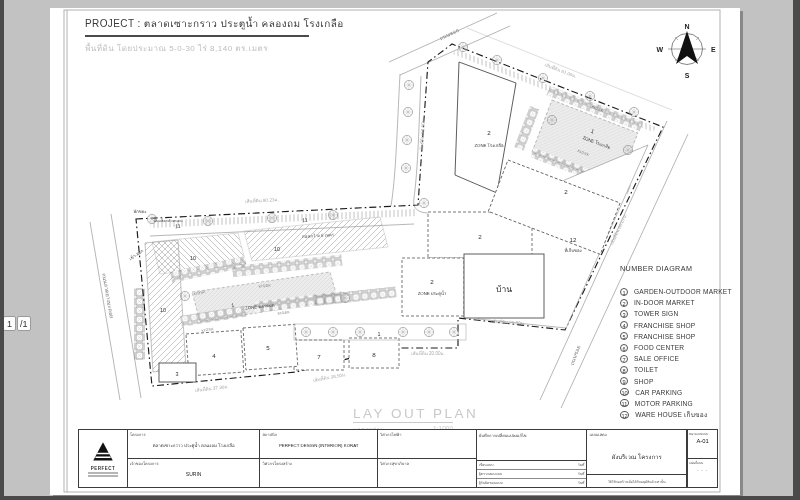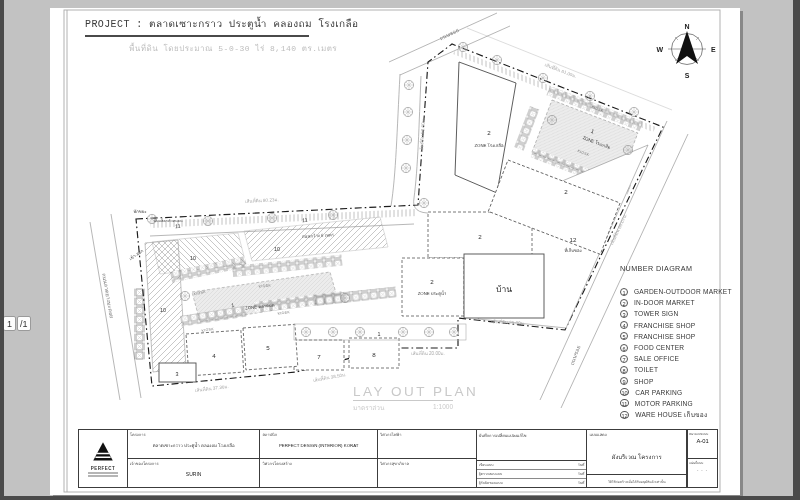--- a/index.html
+++ b/index.html
@@ -26,37 +26,37 @@
   .dim{font-size:4.6px;fill:#a9a9a9;}
   .num{font-size:6.2px;fill:#333;}
   .num-s{font-size:5.4px;fill:#333;}
   .zl{font-size:4.3px;fill:#333;}
   .kl{font-size:3.6px;fill:#777;letter-spacing:.3px;}
   .rd{font-size:5.4px;fill:#7d7d7d;}
   .sm{font-size:4.3px;fill:#444;}
   .house{font-size:8.5px;fill:#222;}
   .cmp{font-size:7px;font-weight:bold;fill:#222;}
 
-  #header{position:absolute;left:85px;top:16px;color:#3a3a3a;font-family:Liberation Mono, monospace;}
+  #header{position:absolute;left:85px;top:16px;color:#3a3a3a;}
   .hline{font-size:10px;letter-spacing:.4px;white-space:nowrap;}
   .hline b{font-weight:normal;}
   #header-rule{width:224px;height:2px;background:#4a4a4a;margin-top:4px;}
-  #area-note{margin-top:5px;font-size:8px;color:#bdbdbd;letter-spacing:.5px;white-space:nowrap;margin-left:44px;}
+  #area-note{margin-top:5px;font-size:8px;color:#bdbdbd;letter-spacing:.5px;white-space:nowrap;}
 
   #legend{position:absolute;left:620px;top:264px;width:120px;color:#333;}
   #legend-title{font-size:7.2px;letter-spacing:.4px;margin-bottom:13px;}
   .lg-item{display:flex;align-items:center;height:11.2px;white-space:nowrap;}
   .lg-num{display:inline-block;min-width:8px;height:8px;line-height:8px;border:1px solid #555;
           border-radius:50%;font-size:5.6px;text-align:center;margin-right:6px;padding:0 .5px;
           color:#333;flex:0 0 auto;}
   .lg-label{font-size:6.6px;letter-spacing:.2px;}
 
   #layout-title{position:absolute;left:353px;top:384px;width:100px;color:#c9c9c9;}
   #lot-text{font-size:13.5px;letter-spacing:2.5px;border-bottom:1.5px solid #c9c9c9;
-            padding-bottom:1px;white-space:nowrap;}
+            padding-bottom:1px;white-space:nowrap;margin-top:22px;}
   #lot-scale{display:flex;justify-content:space-between;font-size:6.5px;margin-top:2px;}
 
   #titleblock{position:absolute;left:78px;top:429px;width:640px;height:59px;border:1px solid #3c3c3c;
               display:flex;background:#fff;color:#333;}
   .tb-cell{border-right:1px solid #3c3c3c;position:relative;display:flex;flex-direction:column;}
   .tb-cell:last-child{border-right:none;}
   .tb-half{flex:1;position:relative;padding:1px 2px;}
   .tb-half + .tb-half{border-top:1px solid #3c3c3c;}
   .tb-k{font-size:4px;color:#444;position:absolute;left:2px;top:1px;white-space:nowrap;}
   .tb-v{position:absolute;left:0;right:0;top:55%;transform:translateY(-50%);

